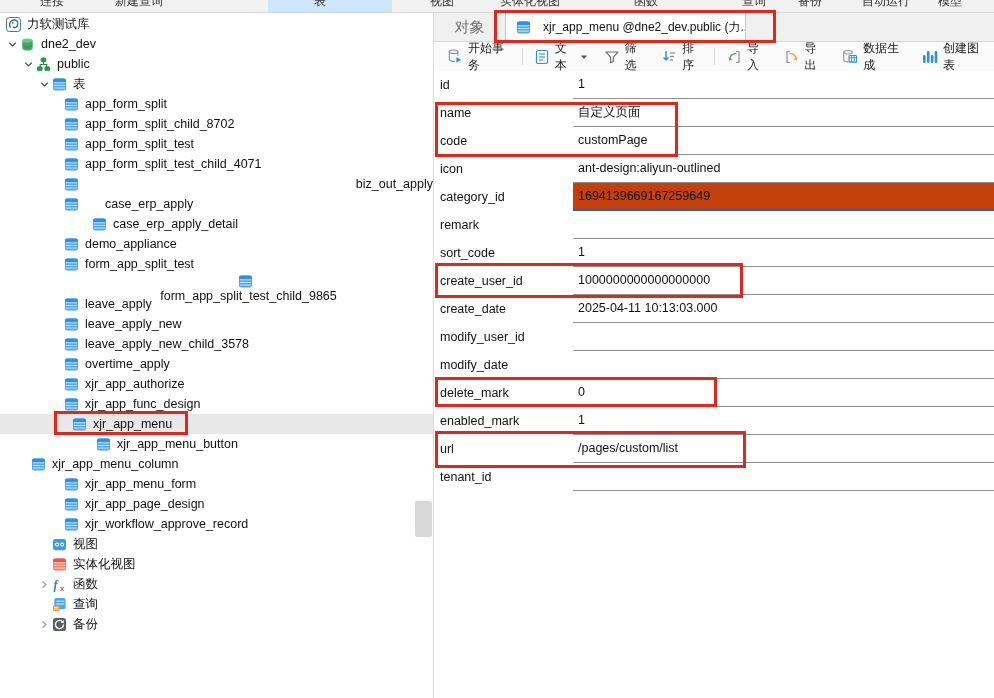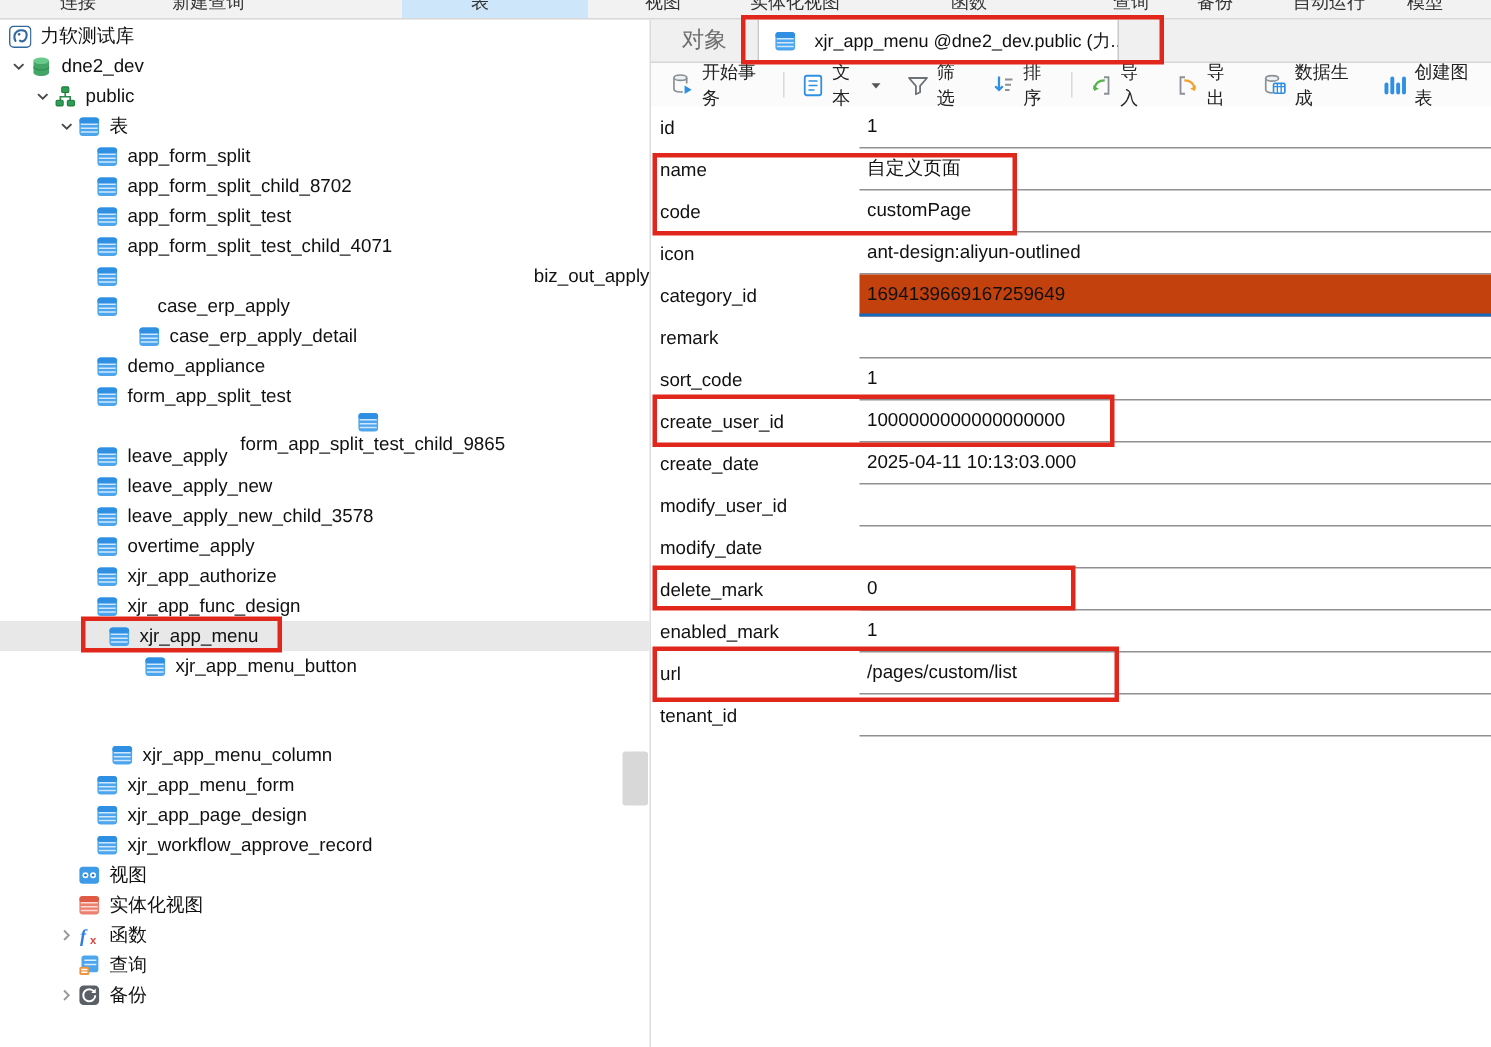--- a/index.html
+++ b/index.html
@@ -375,21 +375,21 @@
             <rect x="1" y="1.5" width="14" height="4.5" rx="2.5" fill="#2f8fe2"></rect>
             <g stroke="#cfe8fb" stroke-width="1.1">
               <line x1="2" y1="6.2" x2="14" y2="6.2"></line>
               <line x1="2" y1="9" x2="14" y2="9"></line>
               <line x1="2" y1="11.8" x2="14" y2="11.8"></line>
             </g>
           </svg>
         </span>
         <span>xjr_app_menu_button</span>
       </div>
-      <div class="tree-row" style="padding-left: 74px; margin-top: 39px;">
+      <div class="tree-row" style="padding-left: 31px;">
         <span class="ticon">
           <svg width="15" height="15" viewBox="0 0 16 16">
             <rect x="1" y="1.5" width="14" height="13" rx="2.5" fill="#4da5ee"></rect>
             <rect x="1" y="1.5" width="14" height="4.5" rx="2.5" fill="#2f8fe2"></rect>
             <g stroke="#cfe8fb" stroke-width="1.1">
               <line x1="2" y1="6.2" x2="14" y2="6.2"></line>
               <line x1="2" y1="9" x2="14" y2="9"></line>
               <line x1="2" y1="11.8" x2="14" y2="11.8"></line>
             </g>
           </svg>

